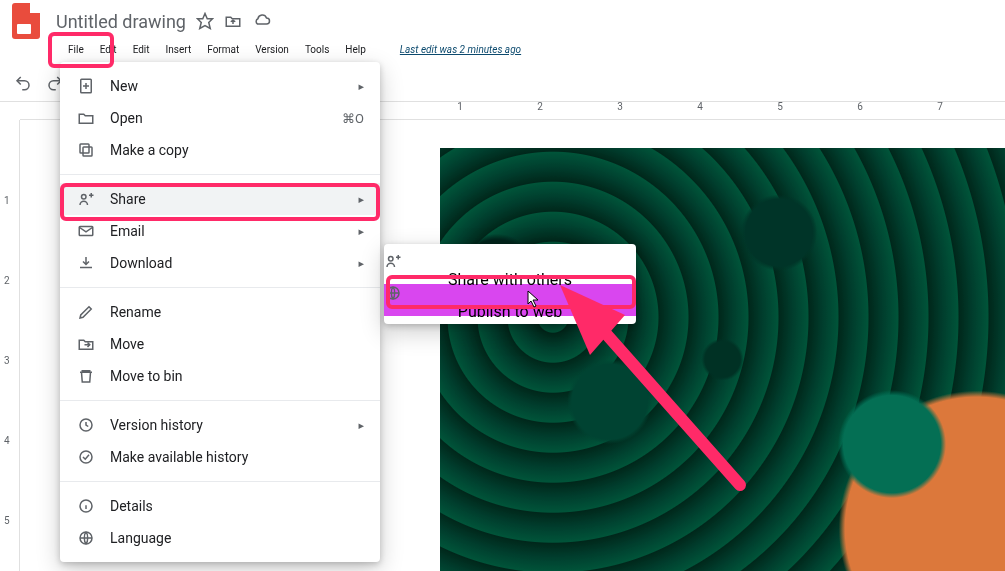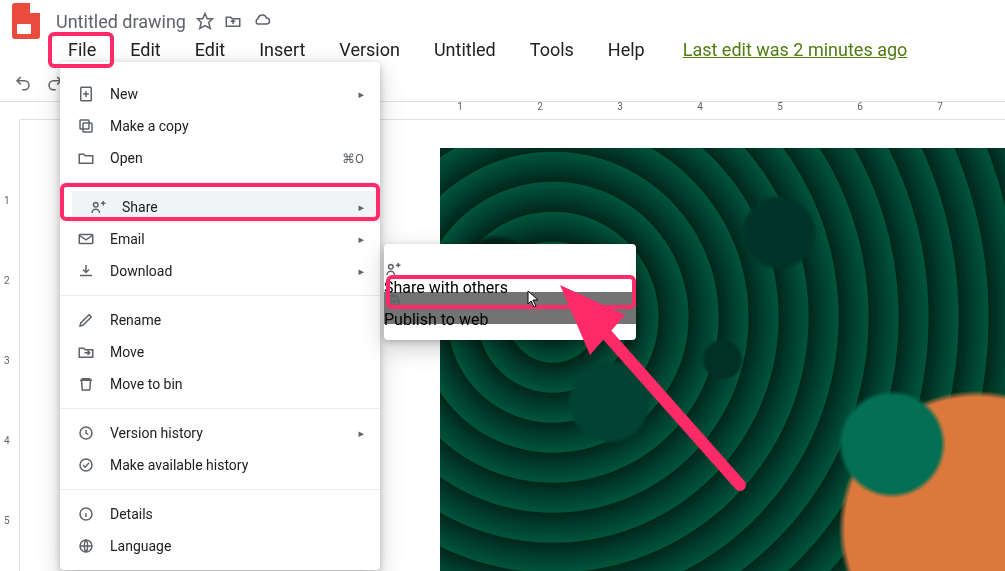--- a/index.html
+++ b/index.html
@@ -9,23 +9,23 @@
 
 .titlebar { display: flex; align-items: center; padding: 8px 24px 0 12px; height: 34px; }
 .doc-icon { width: 28px; height: 36px; margin-right: 16px; background: #e94c3d; border-radius: 3px; position: relative; }
 .doc-icon::before { content: ""; position: absolute; top: 0; right: 0; width: 10px; height: 10px; background: #fff; }
 .doc-icon::after { content: ""; position: absolute; bottom: 5px; left: 5px; width: 14px; height: 10px; background: #fff; border-radius: 1px; }
 .doc-title { font-size: 18px; color: #5f6368; font-weight: 400; margin-right: 10px; }
 .title-actions { display: flex; gap: 10px; align-items: center; color: #5f6368; }
 .title-actions span { cursor: pointer; }
 
 
-.menubar { display: flex; align-items: center; gap: 18px; padding: 0 8px 0 60px; height: 30px; font-size: 18px; color: #202124; }
+.menubar { display: flex; align-items: center; gap: 0; padding: 0 8px 0 60px; height: 30px; font-size: 10px; color: #202124; }
 .menu-item { padding: 4px 8px; border-radius: 4px; cursor: pointer; }
-.menu-item.last-edit { color: #4d7c0f; text-decoration: underline; margin-left: 4px; cursor: pointer; }
+.menu-item.last-edit { color: #0c4a6e; text-decoration: underline; margin-left: 18px; cursor: pointer; font-style: italic; }
 
 
 .toolbar { display: flex; align-items: center; gap: 6px; padding: 6px 10px; height: 38px; border-bottom: 1px solid #e0e0e0; color: #5f6368; }
 .tool-btn { width: 26px; height: 26px; display: flex; align-items: center; justify-content: center; cursor: pointer; border-radius: 4px; }
 
 
 .workspace { position: relative; height: calc(100% - 102px); background: #fff; }
 .ruler-h { position: absolute; top: 0; left: 20px; right: 0; height: 18px; background: #fff; border-bottom: 1px solid #e0e0e0; font-size: 10px; color: #5f6368; }
 .ruler-h .tick-label { position: absolute; top: -1px; font-size: 10px; transform: translateX(-50%); }
 .ruler-v { position: absolute; top: 18px; left: 0; width: 20px; bottom: 0; background: #fff; border-right: 1px solid #e0e0e0; font-size: 10px; color: #5f6368; }
@@ -44,38 +44,38 @@
     repeating-radial-gradient(circle at 20% 40%, #0f4538, #125843 15px, #0b3228 16px, #0f4538 30px),
     linear-gradient(135deg, #0e4438 0%, #0b3228 40%, #124c3d 70%, #0a2f28 100%);
   filter: contrast(1.15) saturate(1.1);
 }
 
 
 .dropdown {
   position: absolute; top: 62px; left: 60px; width: 320px;
   background: #fff; border-radius: 4px;
   box-shadow: 0 2px 6px rgba(0,0,0,.2), 0 8px 24px rgba(0,0,0,.2);
-  padding: 16px 0; z-index: 50; max-height: 508px; overflow: hidden;
+  padding: 8px 0; z-index: 50; max-height: 508px; overflow: hidden;
 }
 .dropdown .dd-item { display: flex; align-items: center; height: 32px; padding: 0 16px; font-size: 14px; color: #202124; cursor: pointer; gap: 14px; position: relative; }
-.dropdown .dd-item:hover, .dropdown .dd-item.hover { background: #f1f3f4; margin-left: 12px; }
+.dropdown .dd-item:hover, .dropdown .dd-item.hover { background: #f1f3f4; }
 .dropdown .dd-item .dd-icon { width: 20px; color: #5f6368; display: flex; align-items: center; justify-content: center; }
 .dropdown .dd-item .dd-shortcut { margin-left: auto; color: #5f6368; font-size: 13px; }
 .dropdown .dd-item .dd-caret { margin-left: auto; color: #5f6368; font-size: 11px; }
 .dropdown .dd-sep { height: 1px; background: #e8eaed; margin: 8px 0; }
 
 
 .submenu {
   position: absolute; top: 244px; left: 384px; width: 252px;
   background: #fff; border-radius: 4px;
   box-shadow: 0 2px 6px rgba(0,0,0,.2), 0 8px 24px rgba(0,0,0,.2);
-  padding: 16px 0; z-index: 60;
+  padding: 8px 0; z-index: 60; text-align: center;
 }
 .submenu .dd-item { height: 32px; }
-.submenu .dd-item.hover { background: #737373; }
+.submenu .dd-item.hover { background: #d946ef; }
 
 
 .hl { position: absolute; border: 4px solid #ff2a68; border-radius: 6px; z-index: 100; pointer-events: none; }
 .hl-file { top: 32px; left: 48px; width: 66px; height: 36px; }
 .hl-share { top: 183px; left: 60px; width: 320px; height: 38px; }
 .hl-publish { top: 275px; left: 386px; width: 250px; height: 34px; }
 
 
 .arrow { position: absolute; top: 285px; left: 540px; width: 240px; height: 220px; z-index: 110; pointer-events: none; }
 
@@ -111,22 +111,22 @@
           </svg>
       </span>
     </div>
   </div>
 
   <div class="menubar">
     <div class="menu-item">File</div>
     <div class="menu-item">Edit</div>
     <div class="menu-item">Edit</div>
     <div class="menu-item">Insert</div>
+    <div class="menu-item">Format</div>
     <div class="menu-item">Version</div>
-    <div class="menu-item">Untitled</div>
     <div class="menu-item">Tools</div>
     <div class="menu-item">Help</div>
     <div class="menu-item last-edit">Last edit was 2 minutes ago</div>
   </div>
 
   <div class="toolbar">
     <div class="tool-btn">
       <svg width="18" height="18" viewBox="0 0 24 24" fill="none" stroke="#5f6368" stroke-width="2">
           <path d="M9 14l-5-5 5-5"></path>
           <path d="M4 9h10a6 6 0 0 1 0 12h-3"></path>
@@ -171,34 +171,34 @@
             <rect x="5" y="3" width="14" height="18" rx="1"></rect>
             <path d="M12 8v8M8 12h8"></path>
           </svg>
         </span>
       <span>New</span>
       <span class="dd-caret">▸</span>
     </div>
     <div class="dd-item">
       <span class="dd-icon">
           <svg width="18" height="18" viewBox="0 0 24 24" fill="none" stroke="#5f6368" stroke-width="2">
+            <path d="M3 7h6l2 2h10v10H3z"></path>
+          </svg>
+        </span>
+      <span>Open</span>
+      <span class="dd-shortcut">⌘O</span>
+    </div>
+    <div class="dd-item">
+      <span class="dd-icon">
+          <svg width="18" height="18" viewBox="0 0 24 24" fill="none" stroke="#5f6368" stroke-width="2">
             <rect x="8" y="8" width="12" height="12" rx="1"></rect>
             <rect x="4" y="4" width="12" height="12" rx="1"></rect>
           </svg>
         </span>
       <span>Make a copy</span>
-    </div>
-    <div class="dd-item">
-      <span class="dd-icon">
-          <svg width="18" height="18" viewBox="0 0 24 24" fill="none" stroke="#5f6368" stroke-width="2">
-            <path d="M3 7h6l2 2h10v10H3z"></path>
-          </svg>
-        </span>
-      <span>Open</span>
-      <span class="dd-shortcut">⌘O</span>
     </div>
     <div class="dd-sep"></div>
     <div class="dd-item hover">
       <span class="dd-icon">
           <svg width="18" height="18" viewBox="0 0 24 24" fill="none" stroke="#5f6368" stroke-width="2">
             <circle cx="9" cy="9" r="3"></circle>
             <path d="M4 20c0-3 2.5-5 5-5s5 2 5 5"></path>
             <path d="M16 7h6M19 4v6"></path>
           </svg>
         </span>

